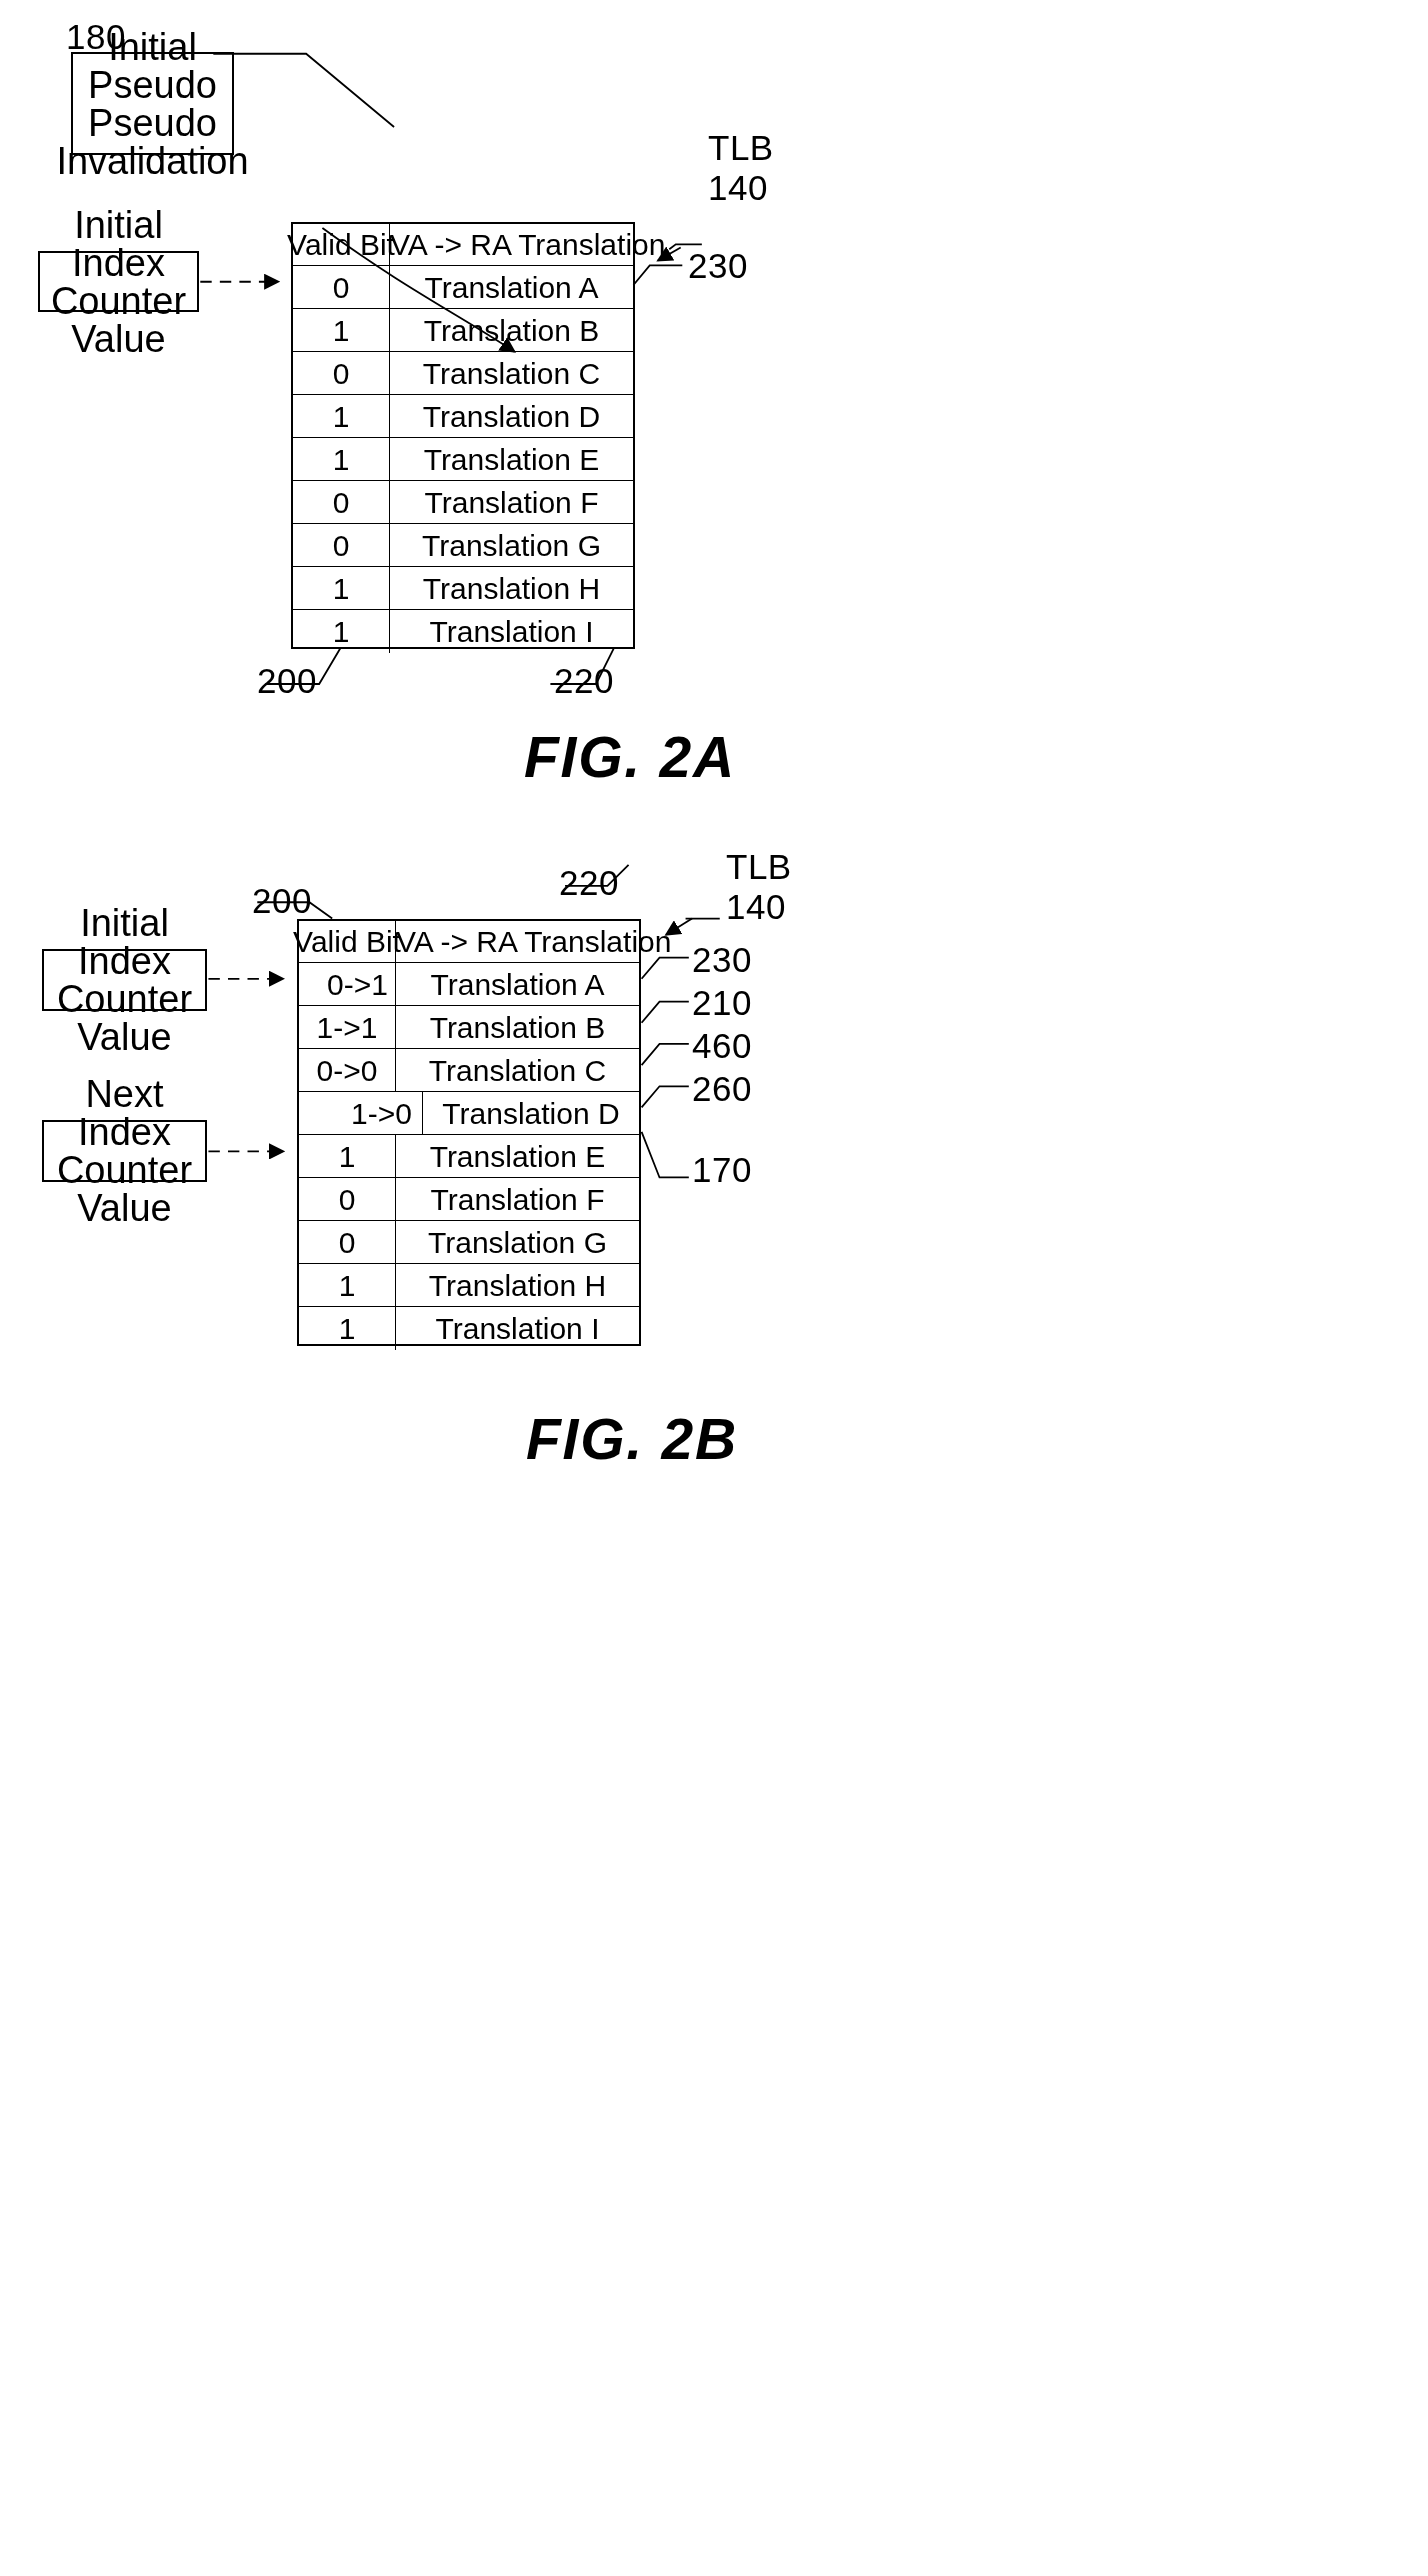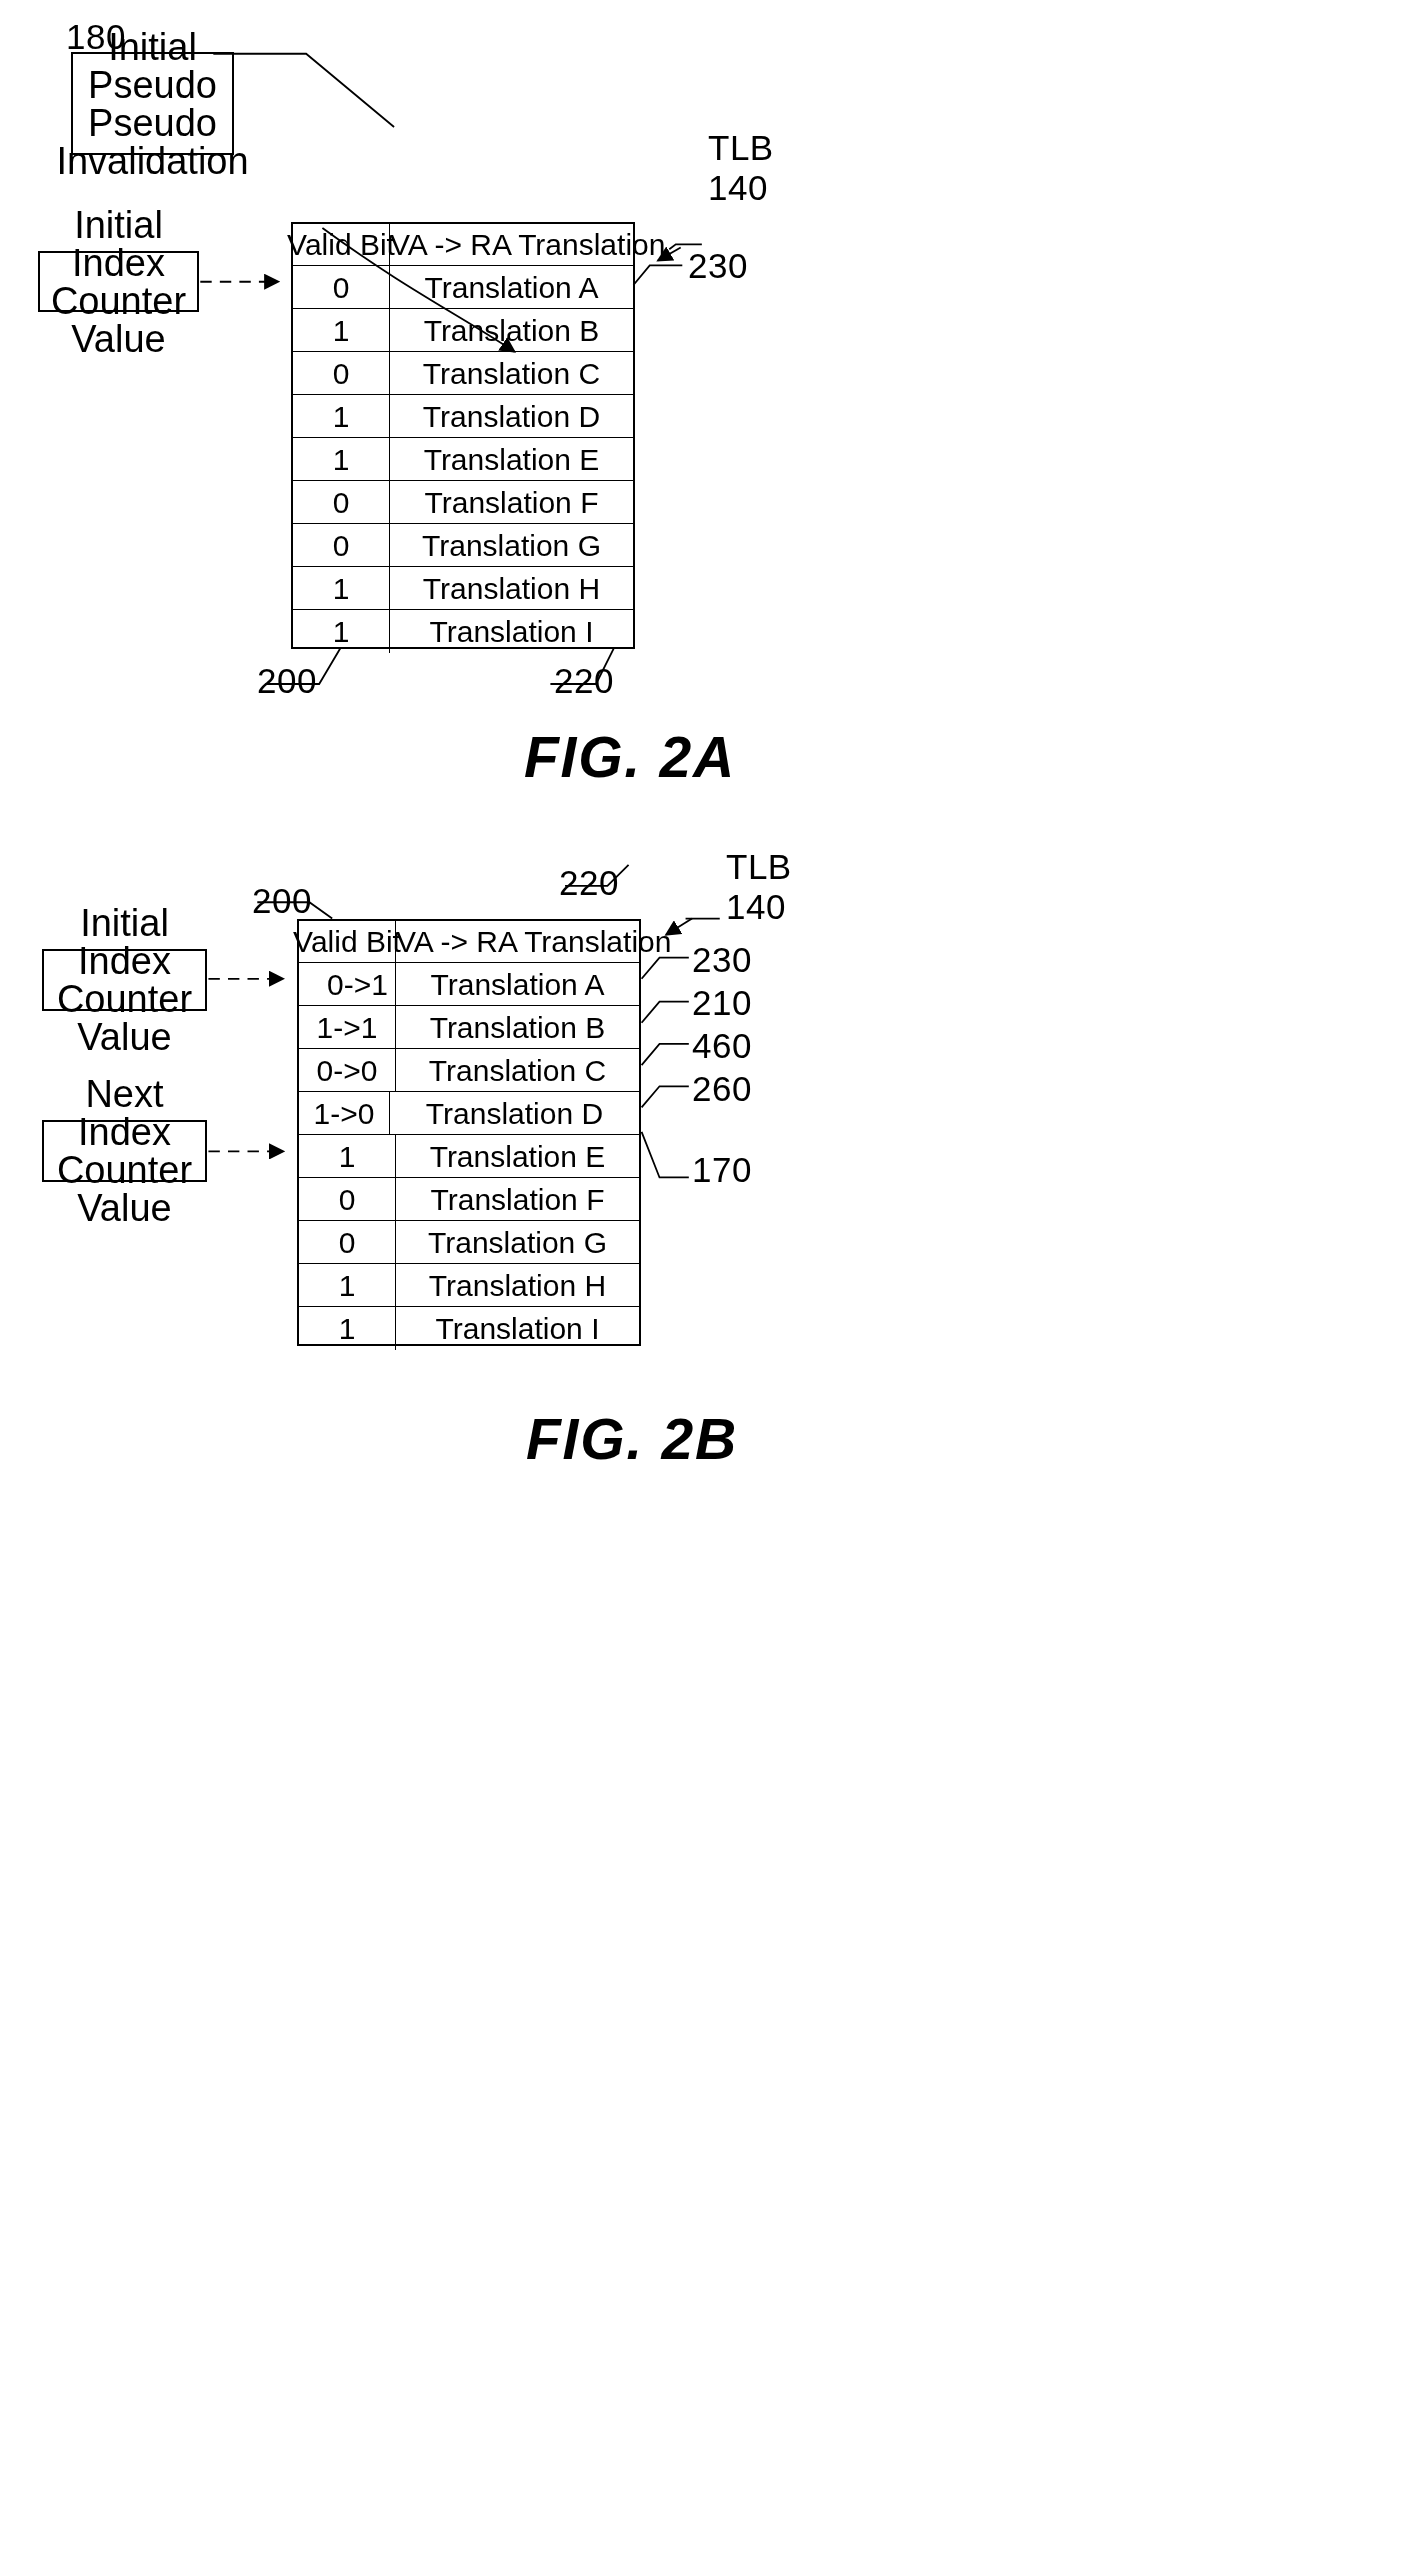--- a/index.html
+++ b/index.html
@@ -189,21 +189,21 @@
   </div>
   <div class="trow" style="height:43px;">
     <div class="cell c-valid" style="width:97px;">1-&gt;1</div>
     <div class="cell" style="flex:1;">Translation B</div>
   </div>
   <div class="trow" style="height:43px;">
     <div class="cell c-valid" style="width:97px;">0-&gt;0</div>
     <div class="cell" style="flex:1;">Translation C</div>
   </div>
   <div class="trow" style="height:43px;">
-    <div class="cell c-valid" style="width:91px;">1-&gt;0</div>
+    <div class="cell c-valid" style="width:82px;margin-left:42px;">1-&gt;0</div>
     <div class="cell" style="flex:1;">Translation D</div>
   </div>
   <div class="trow" style="height:43px;">
     <div class="cell c-valid" style="width:97px;">1</div>
     <div class="cell" style="flex:1;">Translation E</div>
   </div>
   <div class="trow" style="height:43px;">
     <div class="cell c-valid" style="width:97px;">0</div>
     <div class="cell" style="flex:1;">Translation F</div>
   </div>

